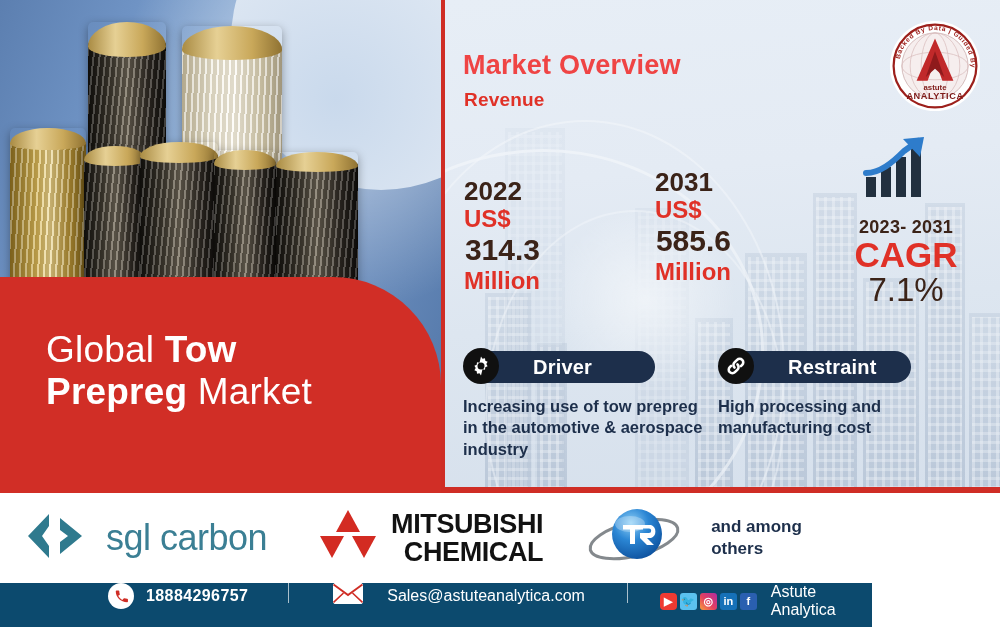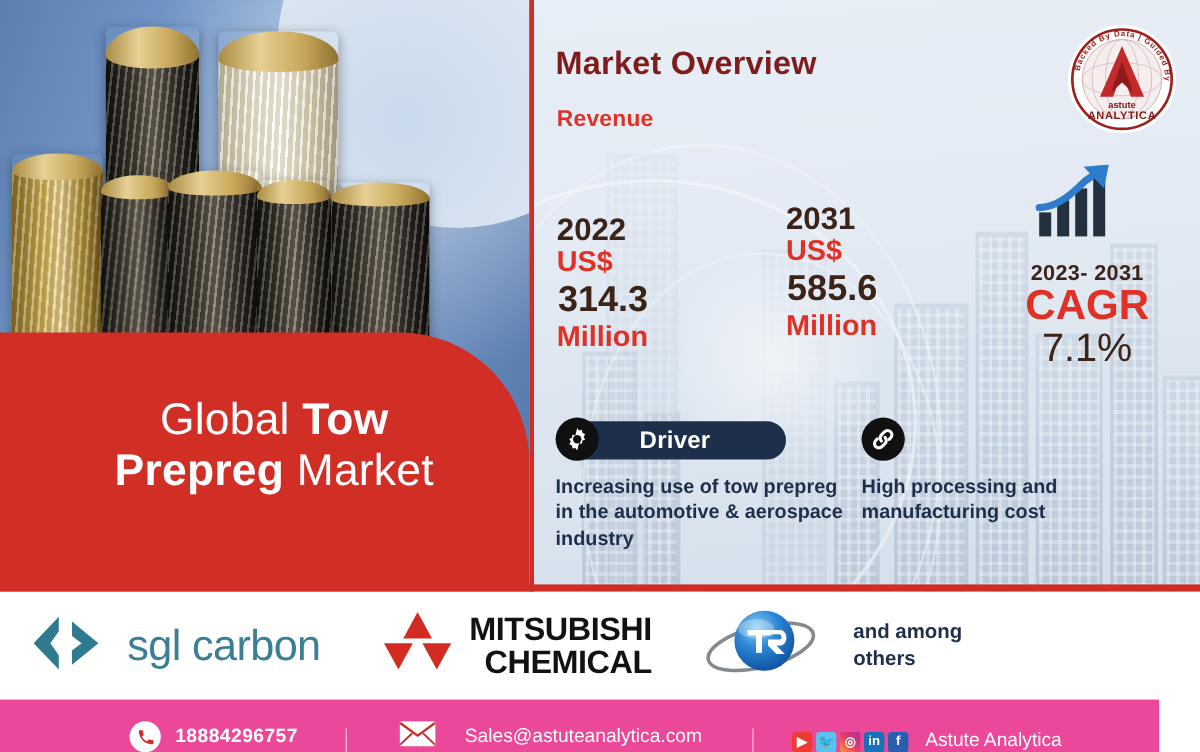--- a/index.html
+++ b/index.html
@@ -53,21 +53,20 @@
       linear-gradient(90deg,#7d6420,#d8bb63 35%,#f0dfa4 52%,#a98a38 78%,#6a5318); }
   .fiber-white { background:
       repeating-linear-gradient(93deg, rgba(255,255,255,.55) 0 2px, rgba(170,160,130,.35) 2px 6px),
       linear-gradient(90deg,#b8ae93,#efeadb 30%,#fdfaf2 52%,#cfc6ab 80%,#9b917a); }
 
   .title-card {
     position:absolute; left:0; top:277px; width:441px; height:216px;
     background:#d12e26;
     border-top-right-radius:108px;
     z-index:5;
-    text-align:center;
   }
   .title-text {
     position:absolute; left:46px; top:52px; right:30px;
     color:#ffffff; font-size:37px; line-height:1.14;
     letter-spacing:.2px; font-weight:300;
   }
   .title-text b { font-weight:700; }
 
   
   .v-divider {
@@ -96,22 +95,22 @@
   .glow {
     position:absolute; left:95px; top:195px; width:210px; height:210px;
     background:radial-gradient(circle,#ffffff 0%, rgba(255,255,255,.75) 18%, rgba(255,255,255,0) 62%);
   }
   .swoosh {
     position:absolute; border:2px solid rgba(255,255,255,.8);
     border-radius:50%; background:transparent;
   }
 
   .mo-title {
-    position:absolute; left:463px; top:38px;
-    font-size:27px; font-weight:700; color:#7f1d1d; letter-spacing:.2px; z-index:4;
+    position:absolute; left:463px; top:50px;
+    font-size:27px; font-weight:700; color:#ef4444; letter-spacing:.2px; z-index:4;
   }
   .mo-sub {
     position:absolute; left:464px; top:89px;
     font-size:19px; font-weight:700; color:#e03127; letter-spacing:.2px; z-index:4;
   }
 
   
   .stat { position:absolute; z-index:4; }
   .stat .yr   { font-size:26px; font-weight:700; color:#3b2318; line-height:1.12; }
   .stat .cur  { font-size:24px; font-weight:700; color:#e03127; line-height:1.12; }
@@ -176,22 +175,22 @@
     width:24px; height:24px; border-radius:50%;
     background:
       repeating-radial-gradient(circle, rgba(255,255,255,.85) 0 1px, rgba(255,255,255,0) 1px 3px);
     display:block;
   }
   .mit-text { margin-left:12px; font-size:27px; font-weight:700; color:#121212; line-height:1.04; letter-spacing:-.4px; }
   .among-text { font-size:17px; font-weight:700; color:#1d2f4b; line-height:1.28; }
 
   
   .footer {
-    position:absolute; left:0; top:583px; width:966px; height:44px;
-    background:#ec4899; display:flex; align-items:flex-end;
+    position:absolute; left:0; top:583px; width:872px; height:44px;
+    background:#0c4a6e; display:flex; align-items:flex-start;
   }
   .f-item { display:flex; align-items:center; color:#fff; }
   .f-sep { width:1px; height:20px; background:rgba(255,255,255,.65); margin:0 22px; }
   .f-phone-txt { font-size:16px; font-weight:700; letter-spacing:.4px; margin-left:12px; }
   .f-mail-txt  { font-size:16px; font-weight:400; margin-left:12px; }
   .f-brand     { font-size:16px; font-weight:400; margin-left:14px; }
   .phone-circle {
     width:26px; height:26px; border-radius:50%; background:#fff;
     display:flex; align-items:center; justify-content:center;
   }
@@ -324,20 +323,23 @@
           <path fill="#ffffff" d="M12 2.6l1.5 2.1 2.5-.5.3 2.5 2.3 1.1-1.3 2.2 1.3 2.2-2.3 1.1-.3 2.5-2.5-.5L12 21.4l-1.5-2.1-2.5.5-.3-2.5-2.3-1.1L6.7 14 5.4 11.8l2.3-1.1.3-2.5 2.5.5z"></path>
           <circle cx="12" cy="12" r="3.5" fill="#101010"></circle>
         </svg>
       </div>
     </div>
     <div class="dr-text">Increasing use of tow prepreg in the automotive &amp; aerospace industry</div>
   </div>
 
   <div class="dr-block" id="restraint-block">
     <div class="dr-head">
+      <div class="dr-pill">
+        <span>Restraint</span>
+      </div>
       <div class="dr-icon">
         <svg width="24" height="24" viewBox="0 0 24 24">
           <g stroke="#ffffff" stroke-width="2.6" fill="none" stroke-linecap="round">
             <path d="M10.5 13.5 a3.6 3.6 0 0 1 0-5.1 l2.6-2.6 a3.6 3.6 0 0 1 5.1 5.1 l-1.3 1.3"></path>
             <path d="M13.5 10.5 a3.6 3.6 0 0 1 0 5.1 l-2.6 2.6 a3.6 3.6 0 0 1-5.1-5.1 l1.3-1.3"></path>
           </g>
         </svg>
       </div>
     </div>
     <div class="dr-text">High processing and manufacturing cost</div>

